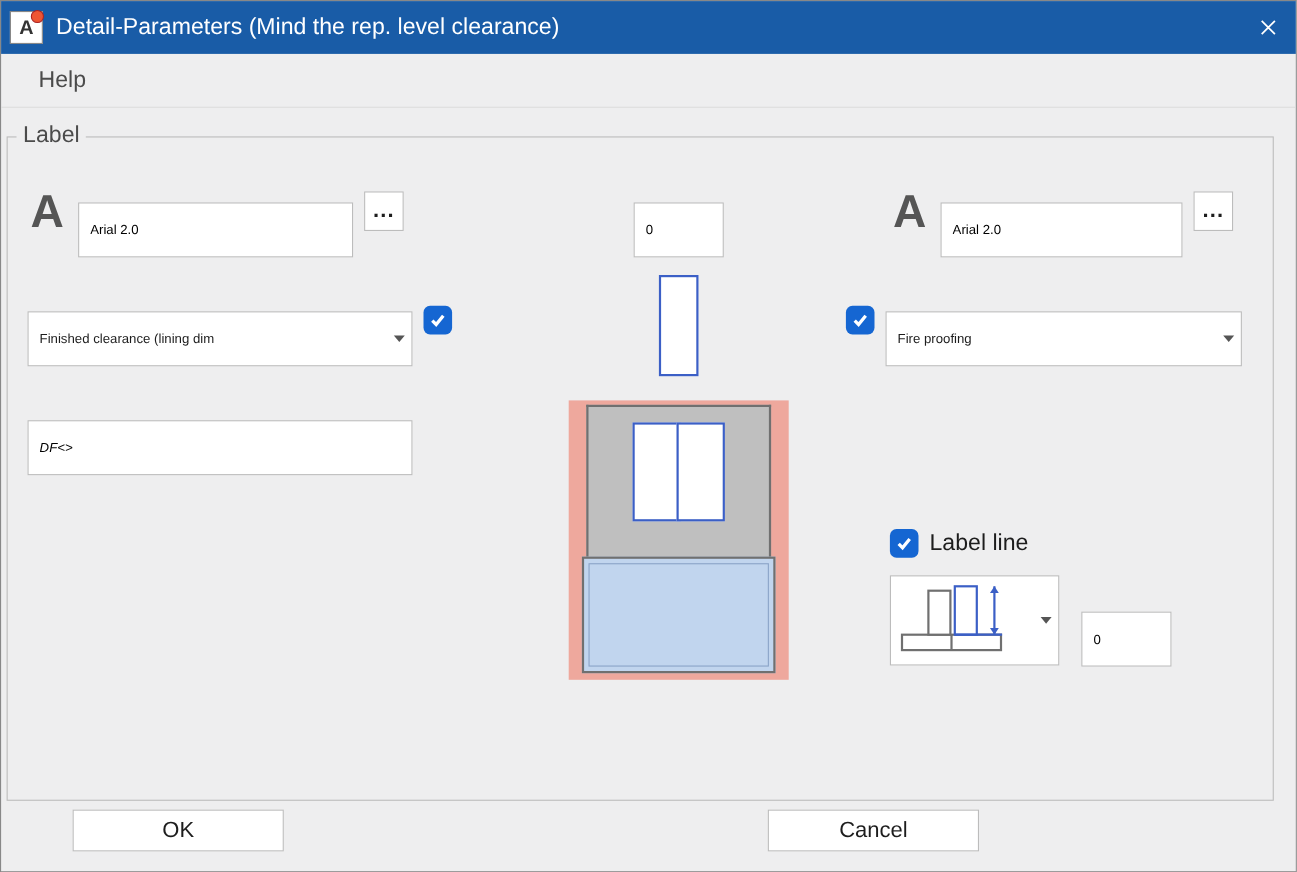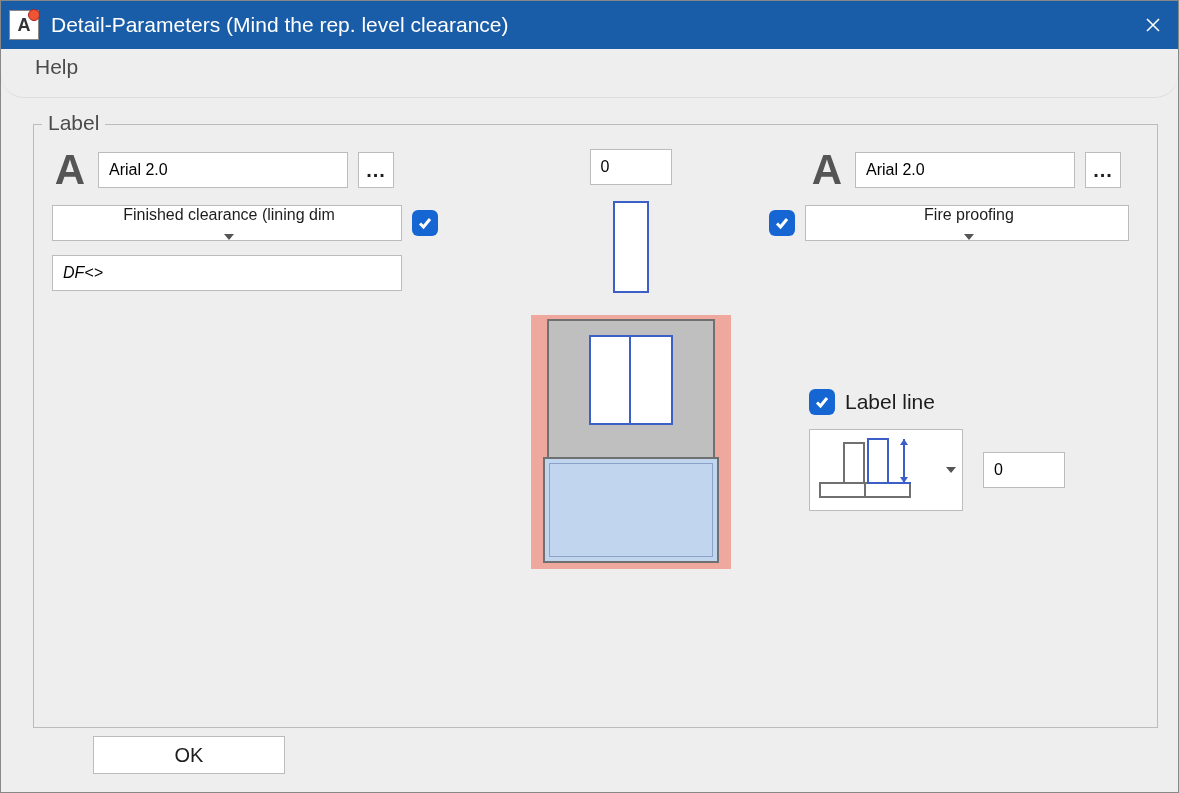--- a/index.html
+++ b/index.html
@@ -48,56 +48,55 @@
     content:""; position:absolute; top:-2px; right:-2px; width:10px;height:10px;
     border-radius:50%; background:#e53; border:1px solid #a22;
   }
   .title-text{ flex:1; }
   .titlebar .close{
     width:50px; height:100%; display:flex; align-items:center; justify-content:center;
     font-size:18px; cursor:pointer;
   }
   
   .menubar{
-    height:48px; display:flex; 
+    height:48px; display:flex; align-items:center;
     padding:0 24px; color:var(--label); font-size:21px;
     border-bottom:1px solid #dcdcdc;
-    border-radius:23px;
   }
   .menubar .item{ padding:6px 10px; cursor:pointer; }
   
   .content{
-    flex:1; padding:26px 20px 18px 32px; display:flex; flex-direction:column;
+    flex:1; padding:26px 20px 18px 5px; display:flex; flex-direction:column;
   }
   .group{
     position:relative; border:1px solid var(--border); background:var(--panel-bg);
     padding:24px 18px 18px 18px; flex:1;
   }
   .group-title{
     position:absolute; top:-14px; left:8px; background:var(--panel-bg);
     padding:0 6px; font-size:21px; color:var(--label);
   }
   .row{ display:flex; align-items:center; gap:10px; }
   .big-A{
     font-size:42px; font-weight:700; color:#555; width:36px; text-align:center;
     line-height:1; user-select:none;
   }
   input[type=text], .select, .select-small {
-    height:36px; background:var(--input-bg); border:1px solid var(--border);
-    font-size:16px; padding:0 10px; box-sizing:border-box;
+    height:50px; background:var(--input-bg); border:1px solid var(--border);
+    font-size:12px; padding:0 10px; box-sizing:border-box;margin-top:35px;
   }
   .ellipsis-btn, .button {
     height:36px; background:var(--input-bg); border:1px solid var(--border);
     display:flex; align-items:center; justify-content:center; cursor:pointer;
     font-size:20px; box-sizing:border-box;
   }
   .ellipsis-btn{ width:36px; font-weight:bold; letter-spacing:1px;}
   .select{
     display:flex; align-items:center; justify-content:space-between;
-    cursor:pointer; padding-right:6px;flex-direction:column;
+    cursor:pointer; padding-right:6px;
   }
   .select .txt{ overflow:hidden; white-space:nowrap; text-overflow:clip; }
   .chev{
     width:0;height:0;border-left:5px solid transparent;border-right:5px solid transparent;
     border-top:6px solid #555;
   }
   
   .check{
     width:26px; height:26px; border-radius:6px; background:var(--accent);
     display:flex; align-items:center; justify-content:center; cursor:pointer;
@@ -268,15 +267,18 @@
           </div>
         </div>
 
       </div>
     </div>
 
     <div class="footer">
       <div class="std-btn">
         <span>OK</span>
       </div>
+      <div class="std-btn">
+        <span>Cancel</span>
+      </div>
     </div>
   </div>
 </div>
 
 </body></html>

